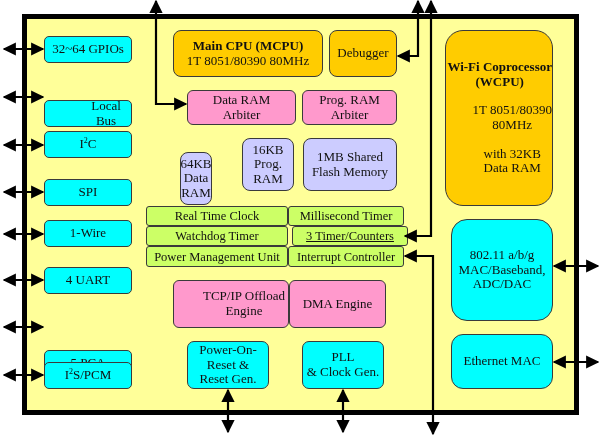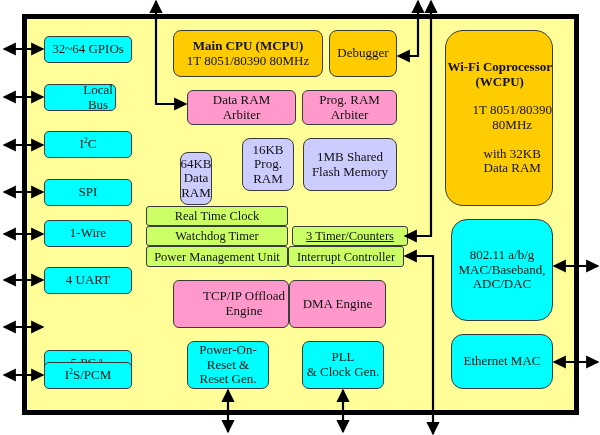--- a/index.html
+++ b/index.html
@@ -20,21 +20,21 @@
   svg.wires { position: absolute; left: 0; top: 0; width: 600px; height: 435px; pointer-events: none; }
   sup.s { font-size: 8px; vertical-align: 5px; }
 </style>
 </head>
 <body>
 
 <div id="stage">
   <div class="chip"></div>
 
   <div class="blk cyan" style="left:44px;top:36px;width:88px;height:27px;"><span>32~64 GPIOs</span></div>
-  <div class="blk cyan" style="left:44px;top:84px;width:72px;height:27px;padding-left:36px;"><span>Local Bus</span></div>
+  <div class="blk cyan" style="left:44px;top:100px;width:88px;height:27px;padding-left:36px;"><span>Local Bus</span></div>
   <div class="blk cyan" style="left:44px;top:131px;width:88px;height:27px;"><span><span>I</span><sup class="s">2</sup><span>C</span></span></div>
   <div class="blk cyan" style="left:44px;top:179px;width:88px;height:27px;"><span>SPI</span></div>
   <div class="blk cyan" style="left:44px;top:220px;width:88px;height:27px;"><span>1-Wire</span></div>
   <div class="blk cyan" style="left:44px;top:267px;width:88px;height:27px;"><span>4 UART</span></div>
   <div class="blk cyan" style="left:44px;top:314px;width:88px;height:27px;margin-top:36px;"><span>5  PCA</span></div>
   <div class="blk cyan" style="left:44px;top:362px;width:88px;height:27px;"><span><span>I</span><sup class="s">2</sup><span>S/PCM</span></span></div>
 
   <div class="blk orange" style="left:173px;top:30px;width:150px;height:47px;flex-direction:column;">
     <span class="bold">Main CPU (MCPU)</span>
     <span>1T 8051/80390 80MHz</span>
@@ -49,20 +49,21 @@
   <div class="blk lav" style="left:180px;top:152px;width:32px;height:53px;"><span>64KB
 Data
 RAM</span></div>
   <div class="blk lav" style="left:242px;top:138px;width:52px;height:53px;"><span>16KB
 Prog.
 RAM</span></div>
   <div class="blk lav" style="left:303px;top:138px;width:94px;height:53px;"><span>1MB Shared
 Flash Memory</span></div>
 
   <div class="blk green" style="left:146px;top:206px;width:142px;height:20px;"><span>Real Time Clock</span></div>
+  <div class="blk green" style="left:288px;top:206px;width:116px;height:20px;"><span>Millisecond Timer</span></div>
   <div class="blk green" style="left:146px;top:226px;width:142px;height:20px;"><span>Watchdog Timer</span></div>
   <div class="blk green" style="left:292px;top:226px;width:116px;height:20px;text-decoration:underline;"><span>3 Timer/Counters</span></div>
   <div class="blk green" style="left:146px;top:246px;width:142px;height:21px;"><span>Power Management Unit</span></div>
   <div class="blk green" style="left:288px;top:246px;width:116px;height:21px;"><span>Interrupt Controller</span></div>
 
   <div class="blk pink" style="left:173px;top:280px;width:116px;height:48px;padding-left:26px;"><span>TCP/IP Offload
 Engine</span></div>
   <div class="blk pink" style="left:289px;top:280px;width:97px;height:48px;"><span>DMA Engine</span></div>
 
   <div class="blk cyan" style="left:187px;top:341px;width:82px;height:48px;border-radius:7px;"><span>Power-On-

